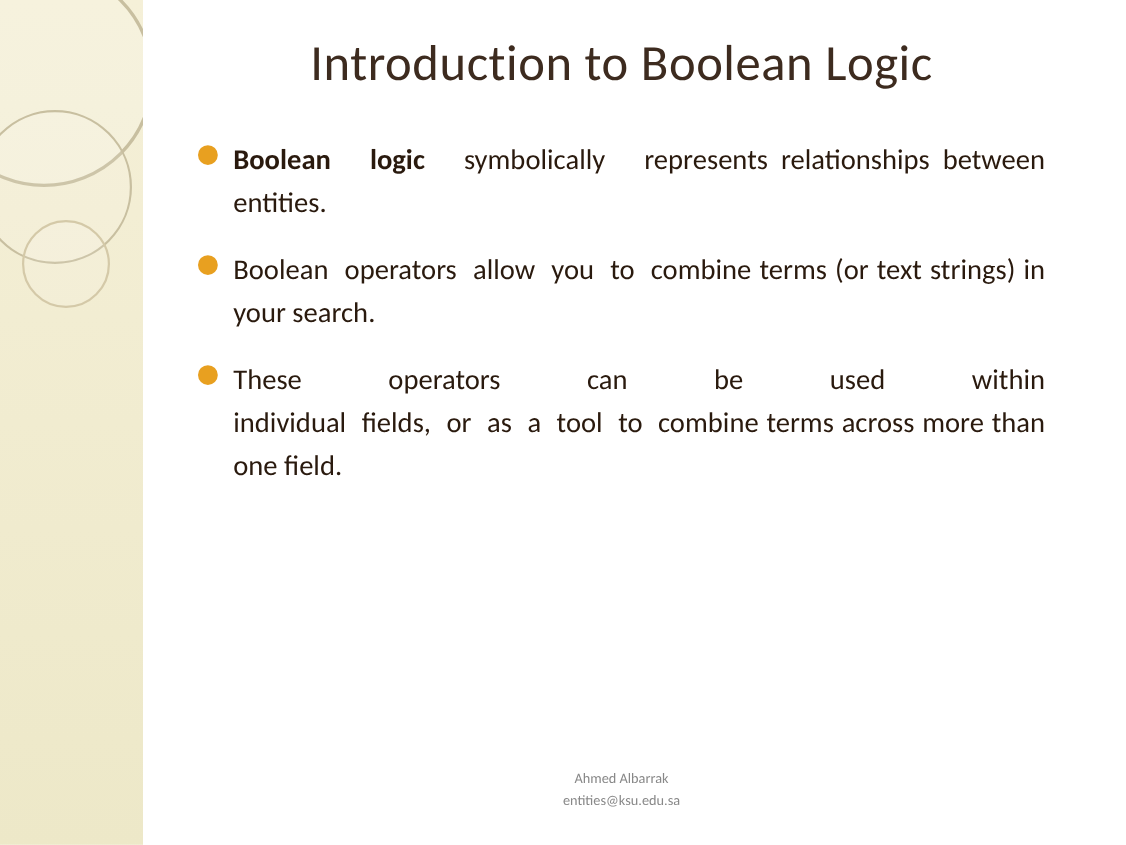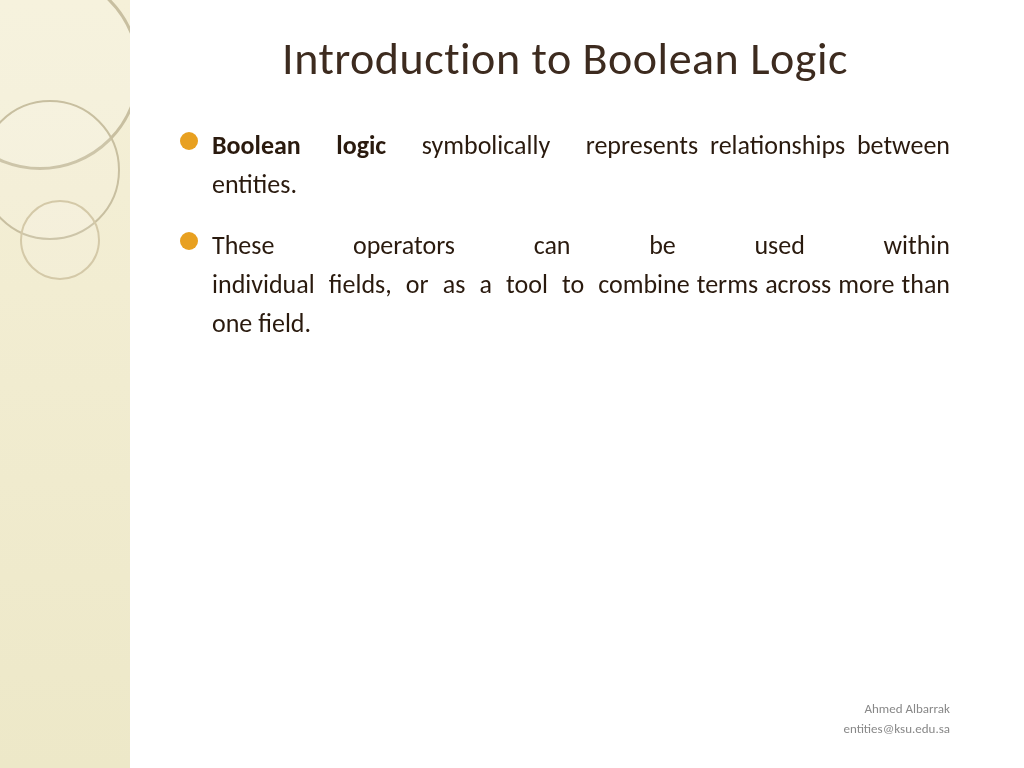--- a/index.html
+++ b/index.html
@@ -114,21 +114,21 @@
       flex: 1;
       font-family: 'Calibri', 'Segoe UI', Arial, sans-serif;
     }
 
     .bullet-text strong {
       font-weight: 900;
       color: #2a1a0e;
     }
 
     .footer {
-      text-align: right;
+      text-align: center;
       color: #888;
       font-size: 13px;
       margin-top: 10px;
       line-height: 1.5;
     }
   </style>
 </head>
 <body>
 
 <div class="slide">
@@ -145,20 +145,27 @@
     <ul class="bullet-list">
 
       <li class="bullet-item">
         <div class="bullet-dot"></div>
         <p class="bullet-text">
           <strong>Boolean&nbsp;&nbsp;&nbsp;logic</strong>&nbsp;&nbsp;&nbsp;symbolically&nbsp;&nbsp;&nbsp;represents
           relationships between entities.
         </p>
       </li>
 
+      <li class="bullet-item">
+        <div class="bullet-dot"></div>
+        <p class="bullet-text">
+          Boolean&nbsp;&nbsp;operators&nbsp;&nbsp;allow&nbsp;&nbsp;you&nbsp;&nbsp;to&nbsp;&nbsp;combine
+          terms (or text strings) in your search.
+        </p>
+      </li>
 
       <li class="bullet-item">
         <div class="bullet-dot"></div>
         <p class="bullet-text">
           These&nbsp;&nbsp;operators&nbsp;&nbsp;can&nbsp;&nbsp;be&nbsp;&nbsp;used&nbsp;&nbsp;within
           individual&nbsp;&nbsp;fields,&nbsp;&nbsp;or&nbsp;&nbsp;as&nbsp;&nbsp;a&nbsp;&nbsp;tool&nbsp;&nbsp;to&nbsp;&nbsp;combine
           terms across more than one field.
         </p>
       </li>
 

